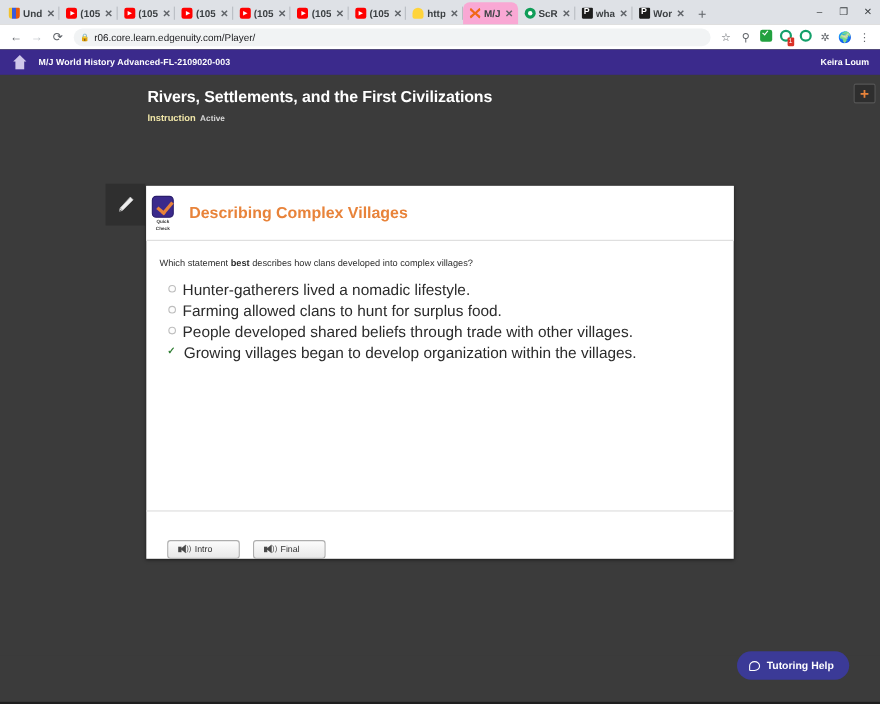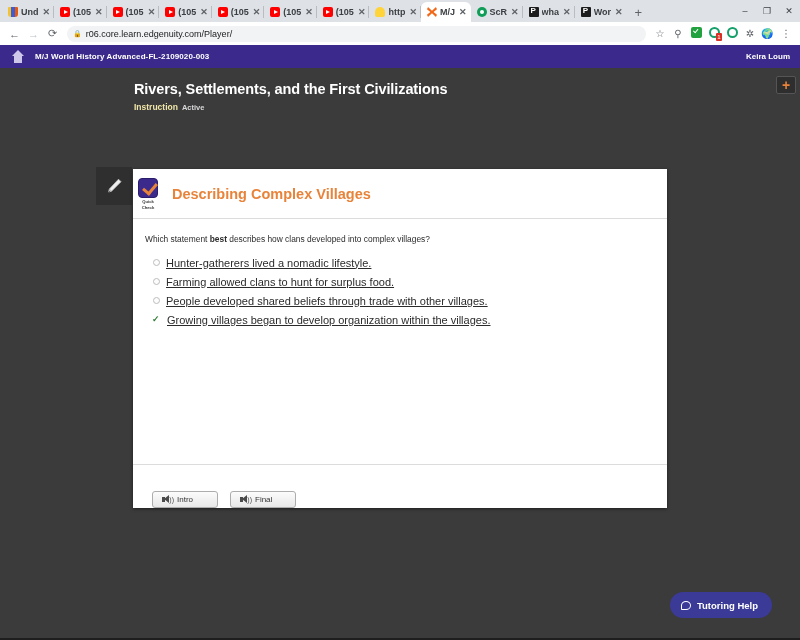--- a/index.html
+++ b/index.html
@@ -17,21 +17,21 @@
     height:22px; background:#dee1e6; display:flex; align-items:flex-end;
     padding-left:2px;
   }
   .tab {
     height:20px; min-width:0; display:flex; align-items:center;
     padding:0 4px 0 6px; font-size:9px; color:#3c4043; position:relative;
     border-radius:6px 6px 0 0;
     font-weight:bold;
   }
   .tab .sep { position:absolute; right:0; top:4px; height:12px; width:1px; background:#b9bdc2; }
-  .tab.active { background:#ffffff; }
+  .tab.active { background:#f9a8d4; }
   .favicon {
     width:10px; height:10px; margin-right:3px; flex:0 0 10px;
     border-radius:1px; display:inline-block; position:relative;
   }
   .fav-shop { background:linear-gradient(90deg,#f2c230 33%,#3b5bdb 33%,#3b5bdb 66%,#e8590c 66%); border-radius:1px 1px 3px 3px;}
   .fav-yt { background:#ff0000; border-radius:2px; }
   .fav-yt:after{content:"";position:absolute;left:3.5px;top:2.5px;border-left:4px solid #fff;border-top:2.5px solid transparent;border-bottom:2.5px solid transparent;}
   .fav-bulb { background:#ffd43b; border-radius:50% 50% 20% 20%; }
   .fav-x { background:#f06818; clip-path:polygon(10% 0,50% 38%,90% 0,100% 22%,66% 50%,100% 78%,90% 100%,50% 62%,10% 100%,0 78%,34% 50%,0 22%); }
   .fav-g { background:#0f9d58; border-radius:50%; }
@@ -126,21 +126,21 @@
   #options { margin-top:9px; }
   .opt { display:flex; align-items:center; height:19px; }
   .radio {
     width:7px; height:7px; border:1px solid #bdbdbd; border-radius:50%;
     background:#fdfdfd; flex:0 0 7px; margin-left:8px;
   }
   .check-mark {
     width:9px; flex:0 0 9px; margin-left:7px; color:#2e7d32;
     font-size:9px; font-weight:bold; line-height:1;
   }
-  .opt-label { margin-left:6px; font-size:11px; color:#2b2b2b;text-decoration:underline; }
+  .opt-label { margin-left:6px; font-size:14px; color:#2b2b2b; }
 
   #card-foot {
     height:44px; border-top:1px solid #dcdcdc; display:flex; align-items:flex-end;
     padding-left:19px; gap:12px;
   }
   .audio-btn {
     height:17px; min-width:66px; padding:0 9px; background:linear-gradient(#fcfcfc,#e8e8e8);
     border:1px solid #adadad; border-radius:3px; display:flex; align-items:center;
     gap:5px; font-size:8px; color:#333;
   }

